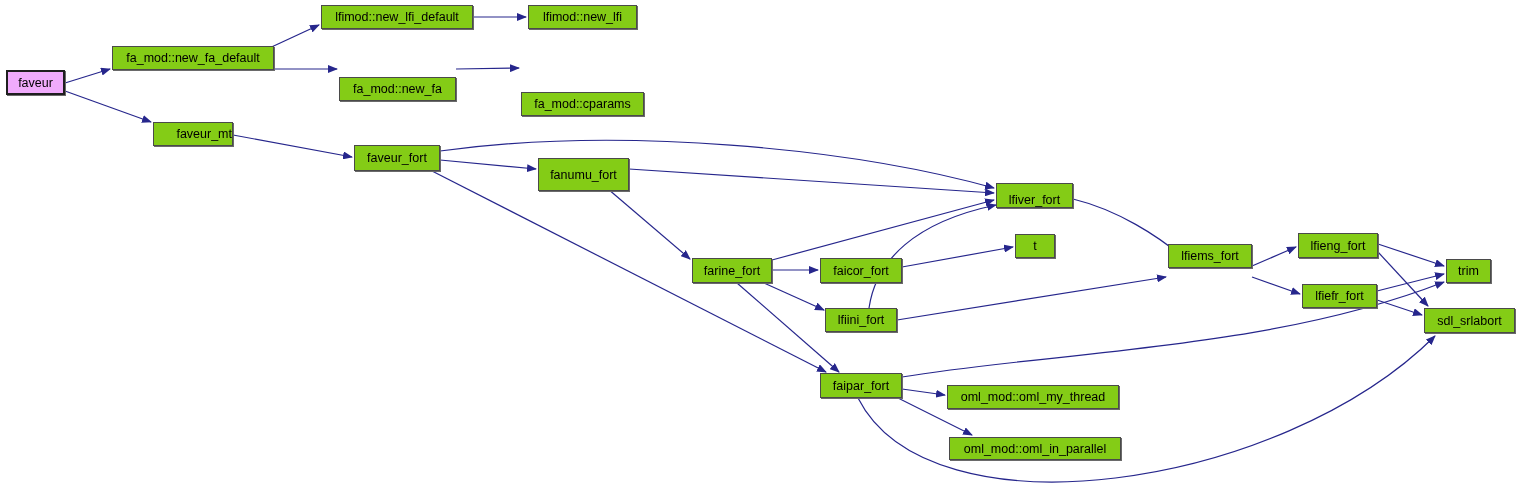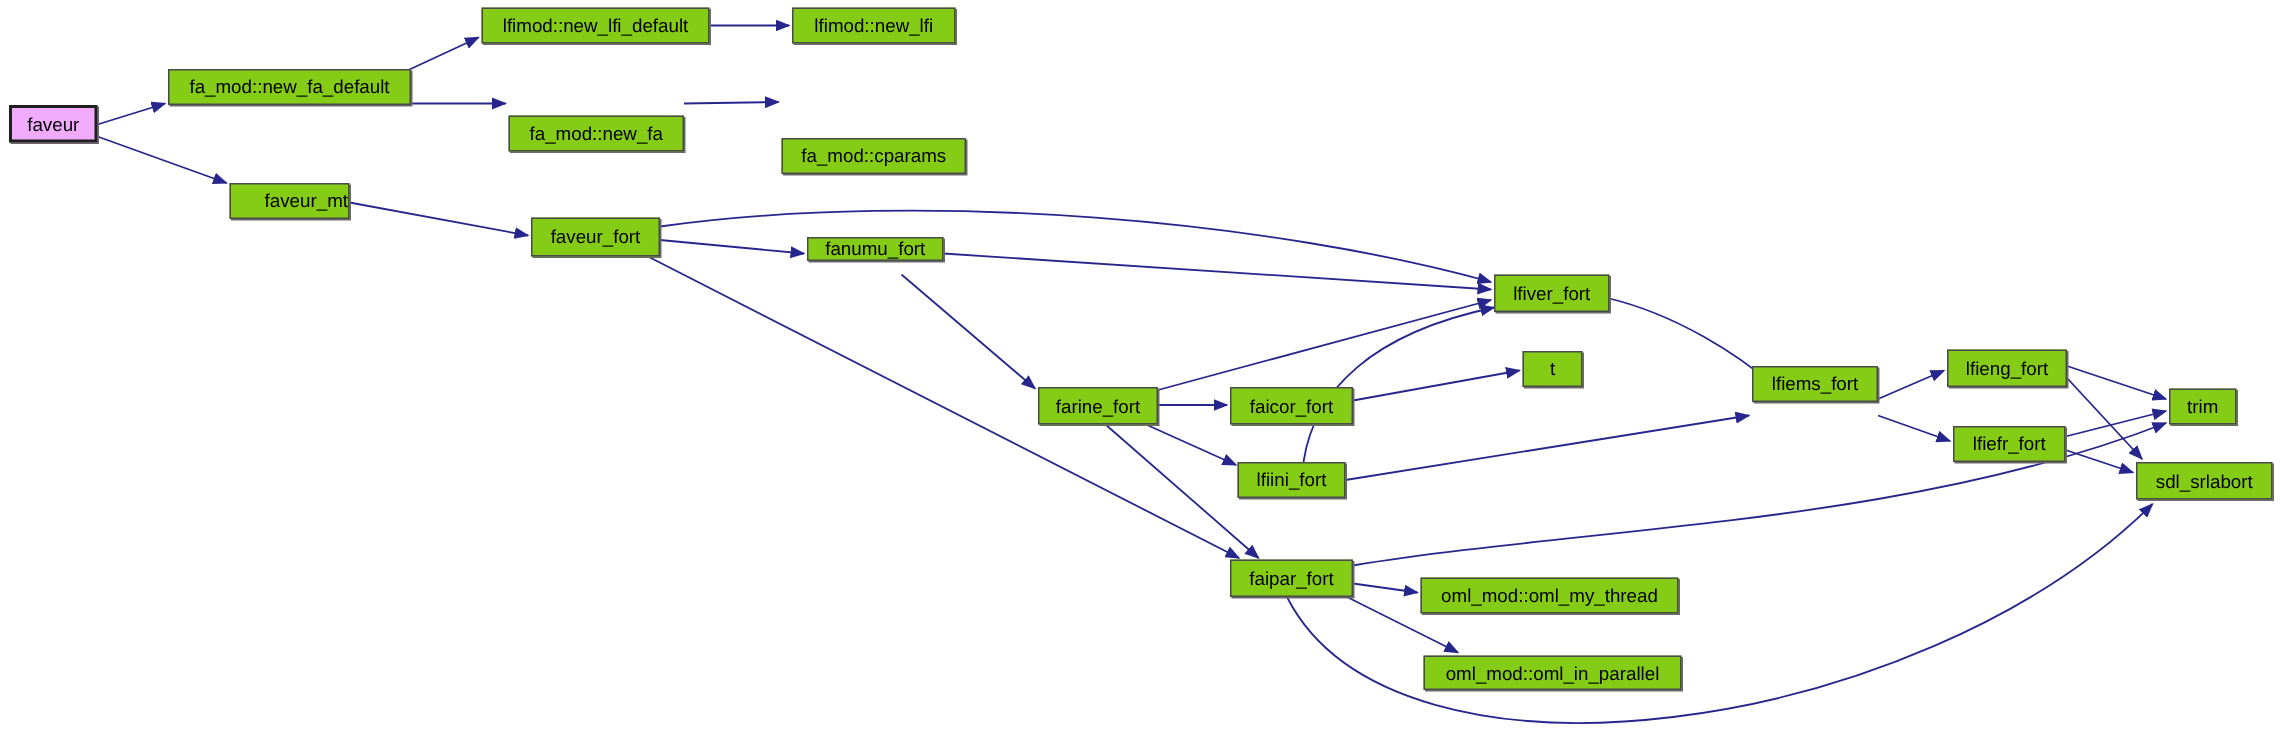--- a/index.html
+++ b/index.html
@@ -91,42 +91,42 @@
       </div>
       <div class="node" style="left: 521px; top: 56px; width: 123px; height: 24px; margin-top: 36px;">
         <span>fa_mod::cparams</span>
       </div>
       <div class="node" style="left: 153px; top: 122px; width: 80px; height: 24px; justify-content: flex-end;">
         <span>faveur_mt</span>
       </div>
       <div class="node" style="left: 354px; top: 145px; width: 86px; height: 26px;">
         <span>faveur_fort</span>
       </div>
-      <div class="node" style="left: 538px; top: 158px; width: 91px; height: 16px;">
+      <div class="node" style="left: 538px; top: 158px; width: 91px; height: 33px;">
         <span>fanumu_fort</span>
       </div>
       <div class="node" style="left: 692px; top: 258px; width: 80px; height: 25px;">
         <span>farine_fort</span>
       </div>
       <div class="node" style="left: 820px; top: 258px; width: 82px; height: 25px;">
         <span>faicor_fort</span>
       </div>
       <div class="node" style="left: 825px; top: 308px; width: 72px; height: 24px;">
         <span>lfiini_fort</span>
       </div>
       <div class="node" style="left: 820px; top: 373px; width: 82px; height: 25px;">
         <span>faipar_fort</span>
       </div>
       <div class="node" style="left: 947px; top: 385px; width: 172px; height: 24px;">
         <span>oml_mod::oml_my_thread</span>
       </div>
       <div class="node" style="left: 949px; top: 437px; width: 172px; height: 23px;">
         <span>oml_mod::oml_in_parallel</span>
       </div>
-      <div class="node" style="left: 996px; top: 183px; width: 77px; height: 25px;">
+      <div class="node" style="left: 996px; top: 183px; width: 77px; height: 25px; align-items: flex-end;">
         <span>lfiver_fort</span>
       </div>
       <div class="node" style="left: 1015px; top: 234px; width: 40px; height: 24px;">
         <span>t</span>
       </div>
       <div class="node" style="left: 1168px; top: 244px; width: 84px; height: 24px;">
         <span>lfiems_fort</span>
       </div>
       <div class="node" style="left: 1298px; top: 233px; width: 80px; height: 25px;">
         <span>lfieng_fort</span>

